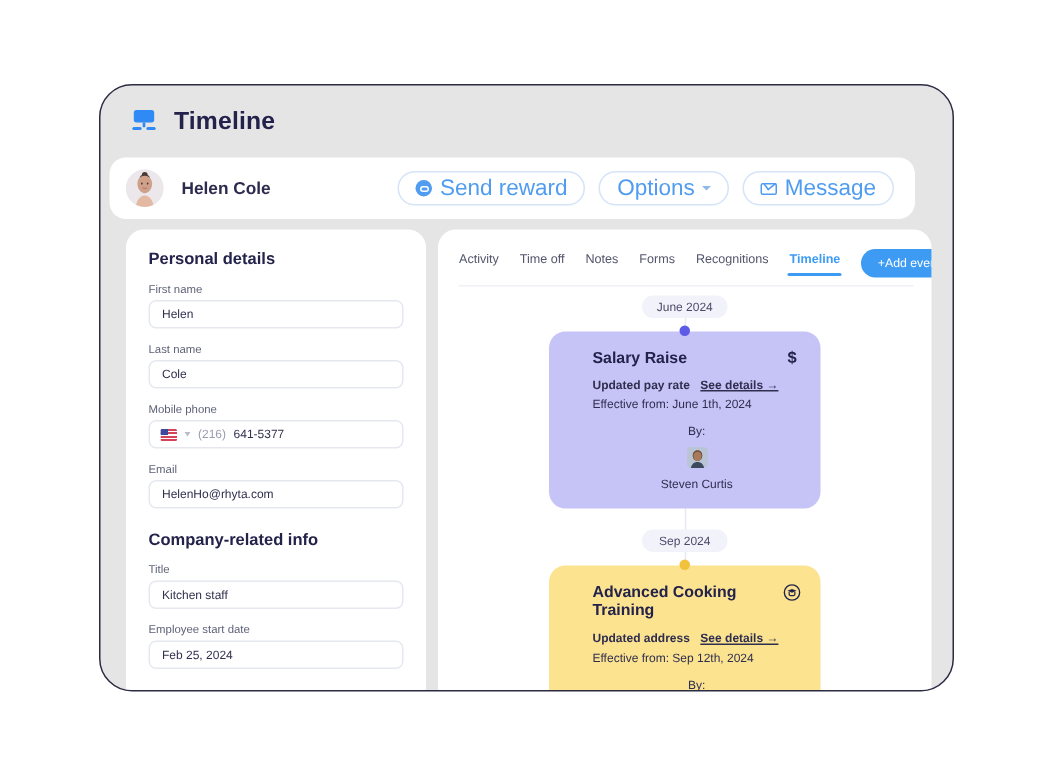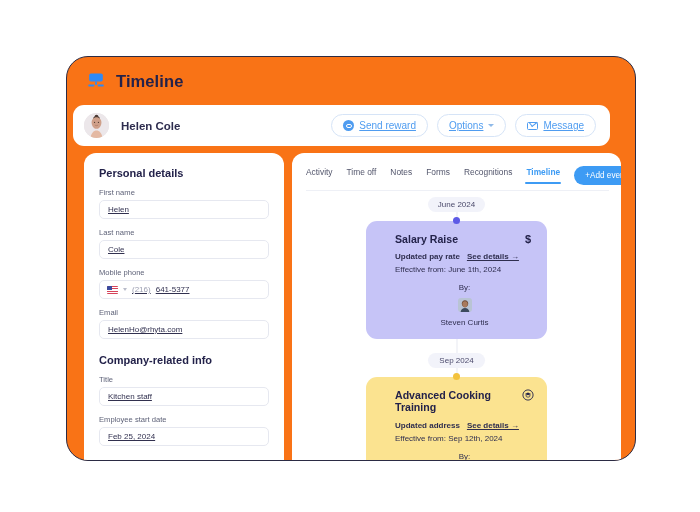--- a/index.html
+++ b/index.html
@@ -8,21 +8,21 @@
     background: #ffffff;
     font-family: "Liberation Sans", sans-serif;
     overflow: hidden;
   }
 
   
   .frame {
     position: absolute;
     left: 66px; top: 56px;
     width: 570px; height: 405px;
-    background: #f97316;
+    background: #e5e5e5;
     border: 1.6px solid #2b2b44;
     border-radius: 22px;
     overflow: hidden;
   }
 
   
   .app-header {
     position: absolute;
     left: 0; top: 0; right: 0;
     height: 48px;
@@ -78,21 +78,21 @@
     background: #fff;
     display: flex;
     align-items: center;
     gap: 5px;
     padding: 0 11px;
     font-size: 9px;
     color: #4f9cf0;
     white-space: nowrap;
     font-family: "Liberation Sans", sans-serif;
   }
-  .pill-btn .cap { font-size: 10px; text-decoration: underline; }
+  .pill-btn .cap { font-size: 15px; }
   .reward-dot {
     width: 11px; height: 11px; border-radius: 50%;
     background: #4f9cf0;
     display: flex; align-items: center; justify-content: center;
     flex: none;
   }
   .reward-dot i {
     width: 6px; height: 4px;
     border: 1.2px solid #fff;
     border-radius: 3px;
@@ -158,21 +158,20 @@
   .field-input {
     height: 19px;
     border: 1px solid #e6e8f0;
     border-radius: 5px;
     background: #fff;
     display: flex;
     align-items: center;
     padding: 0 8px;
     font-size: 8px;
     color: #31304f;
-    text-decoration: underline;
   }
   .field-input.phone { gap: 5px; padding-left: 7px; }
   .flag {
     width: 11px; height: 8px;
     border-radius: 1px;
     overflow: hidden;
     flex: none;
     position: relative;
     background: #f0f0f5;
   }

